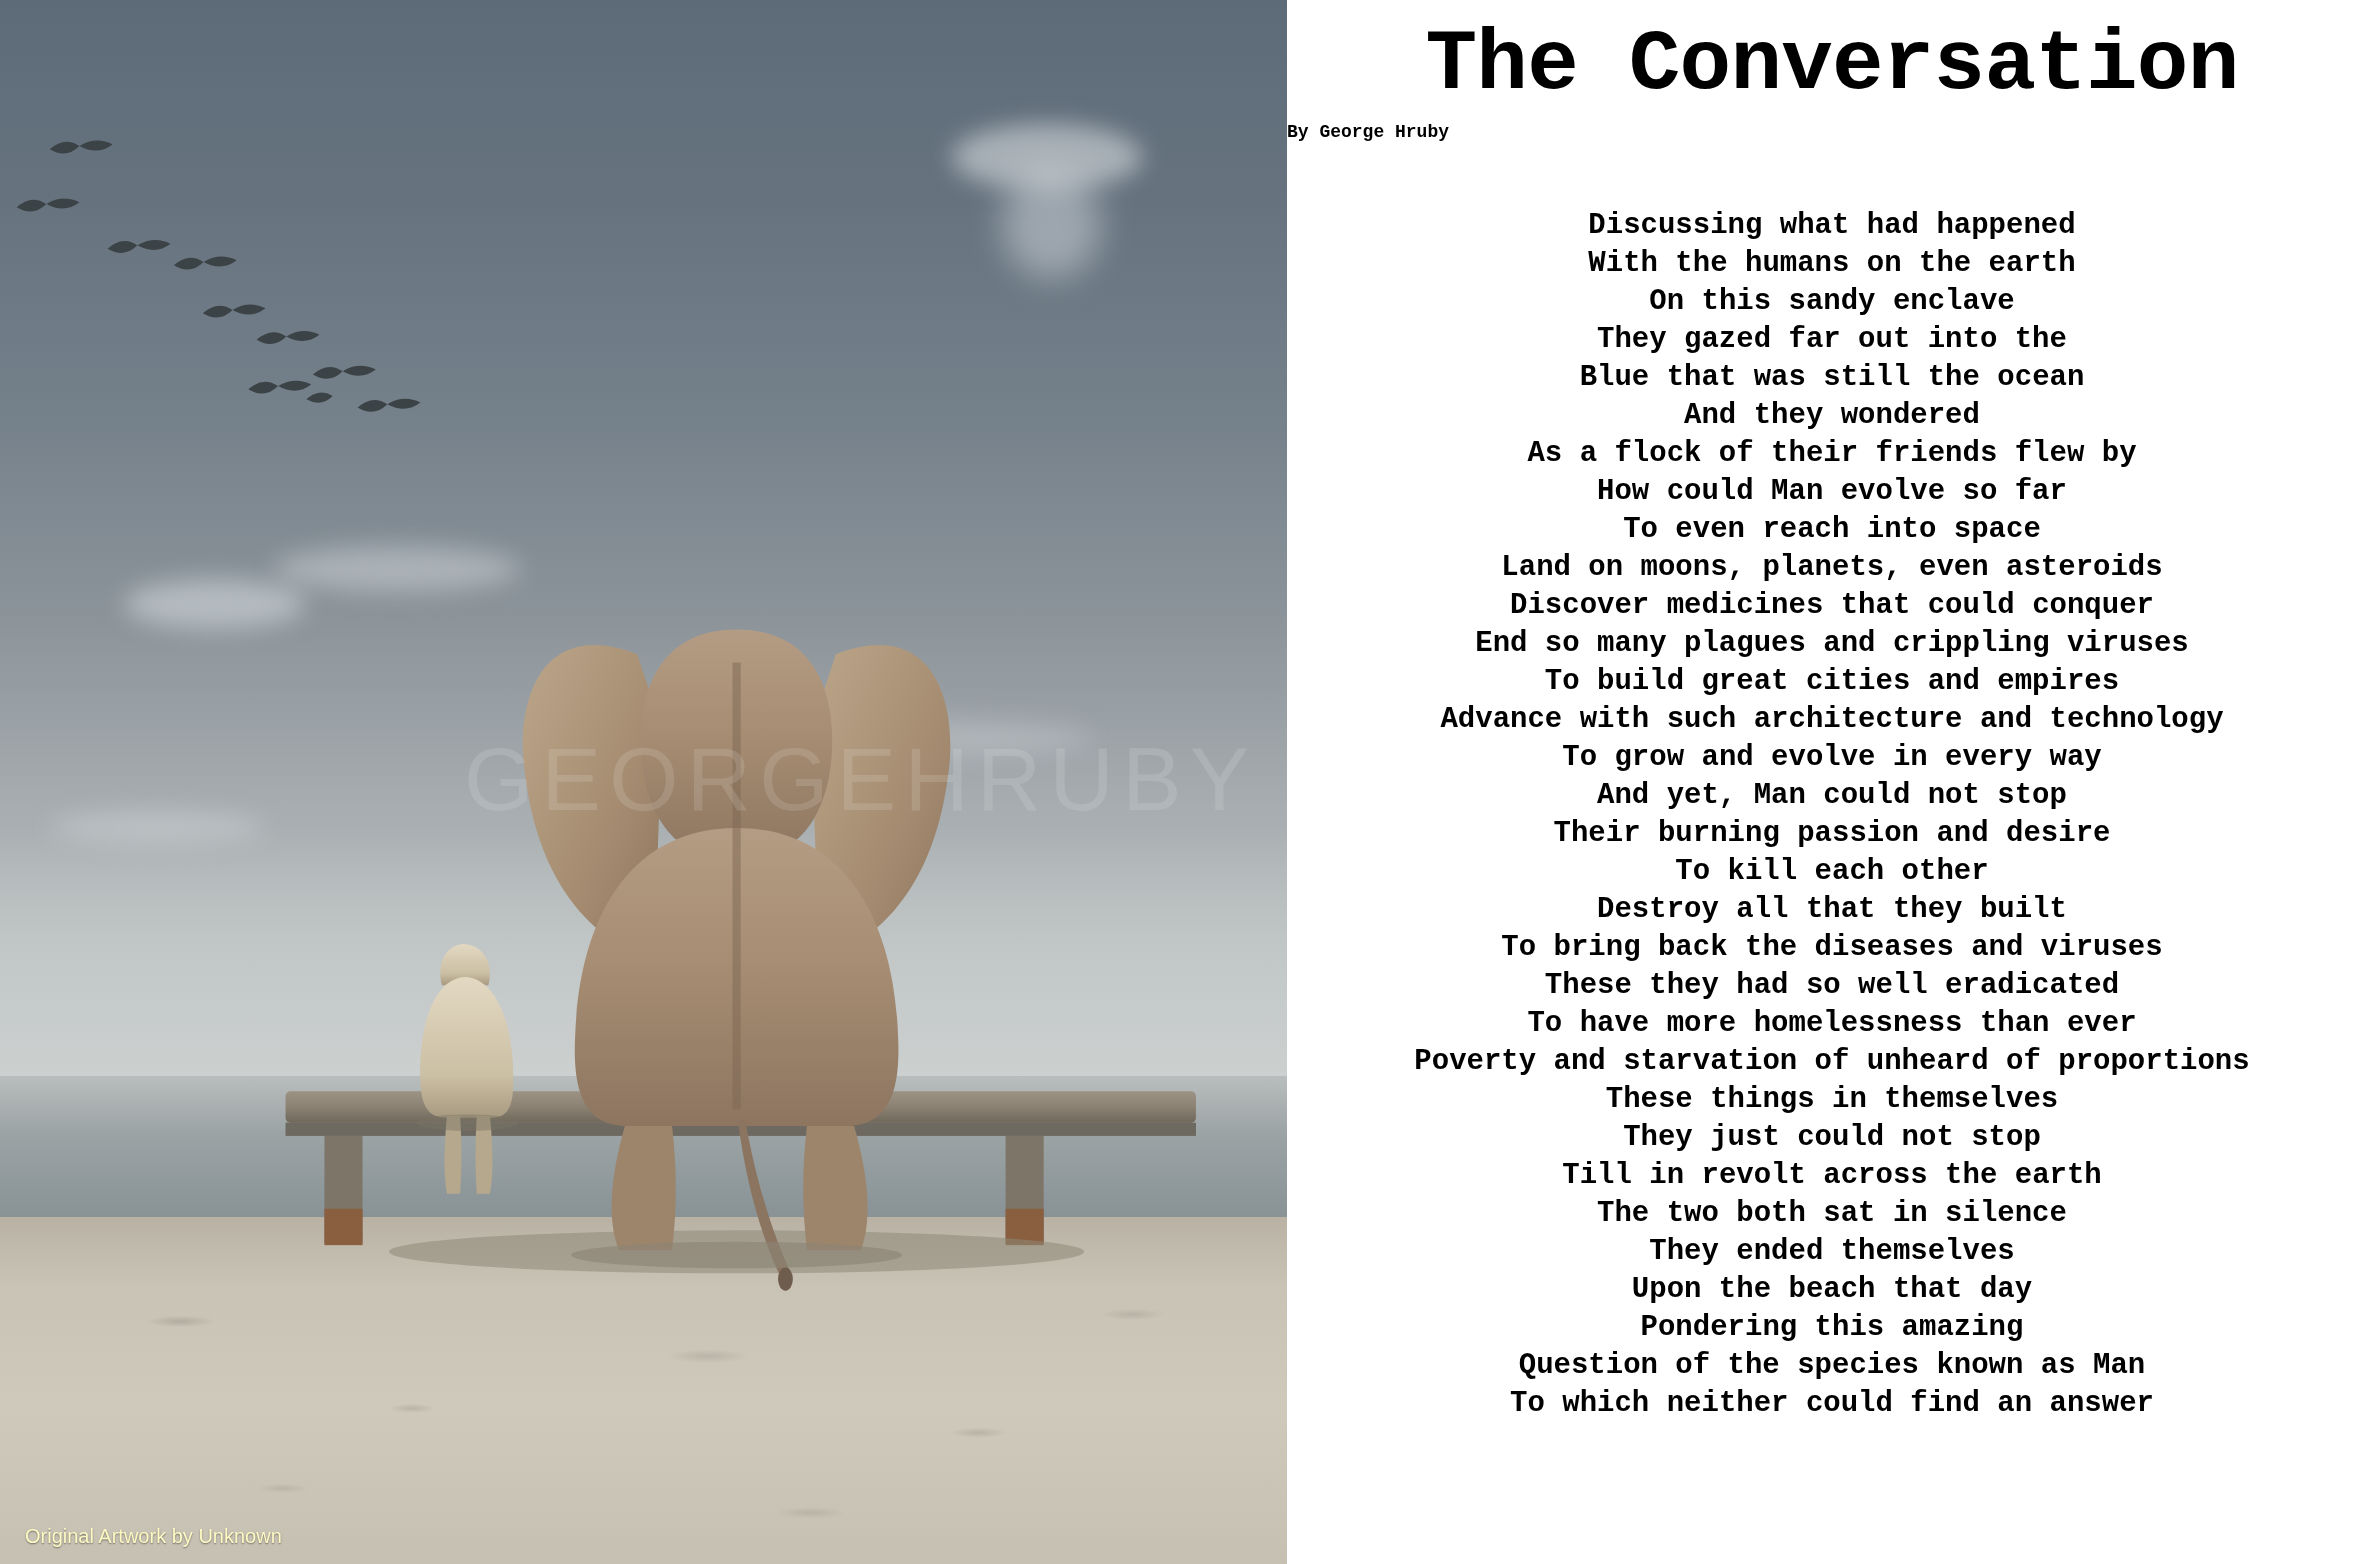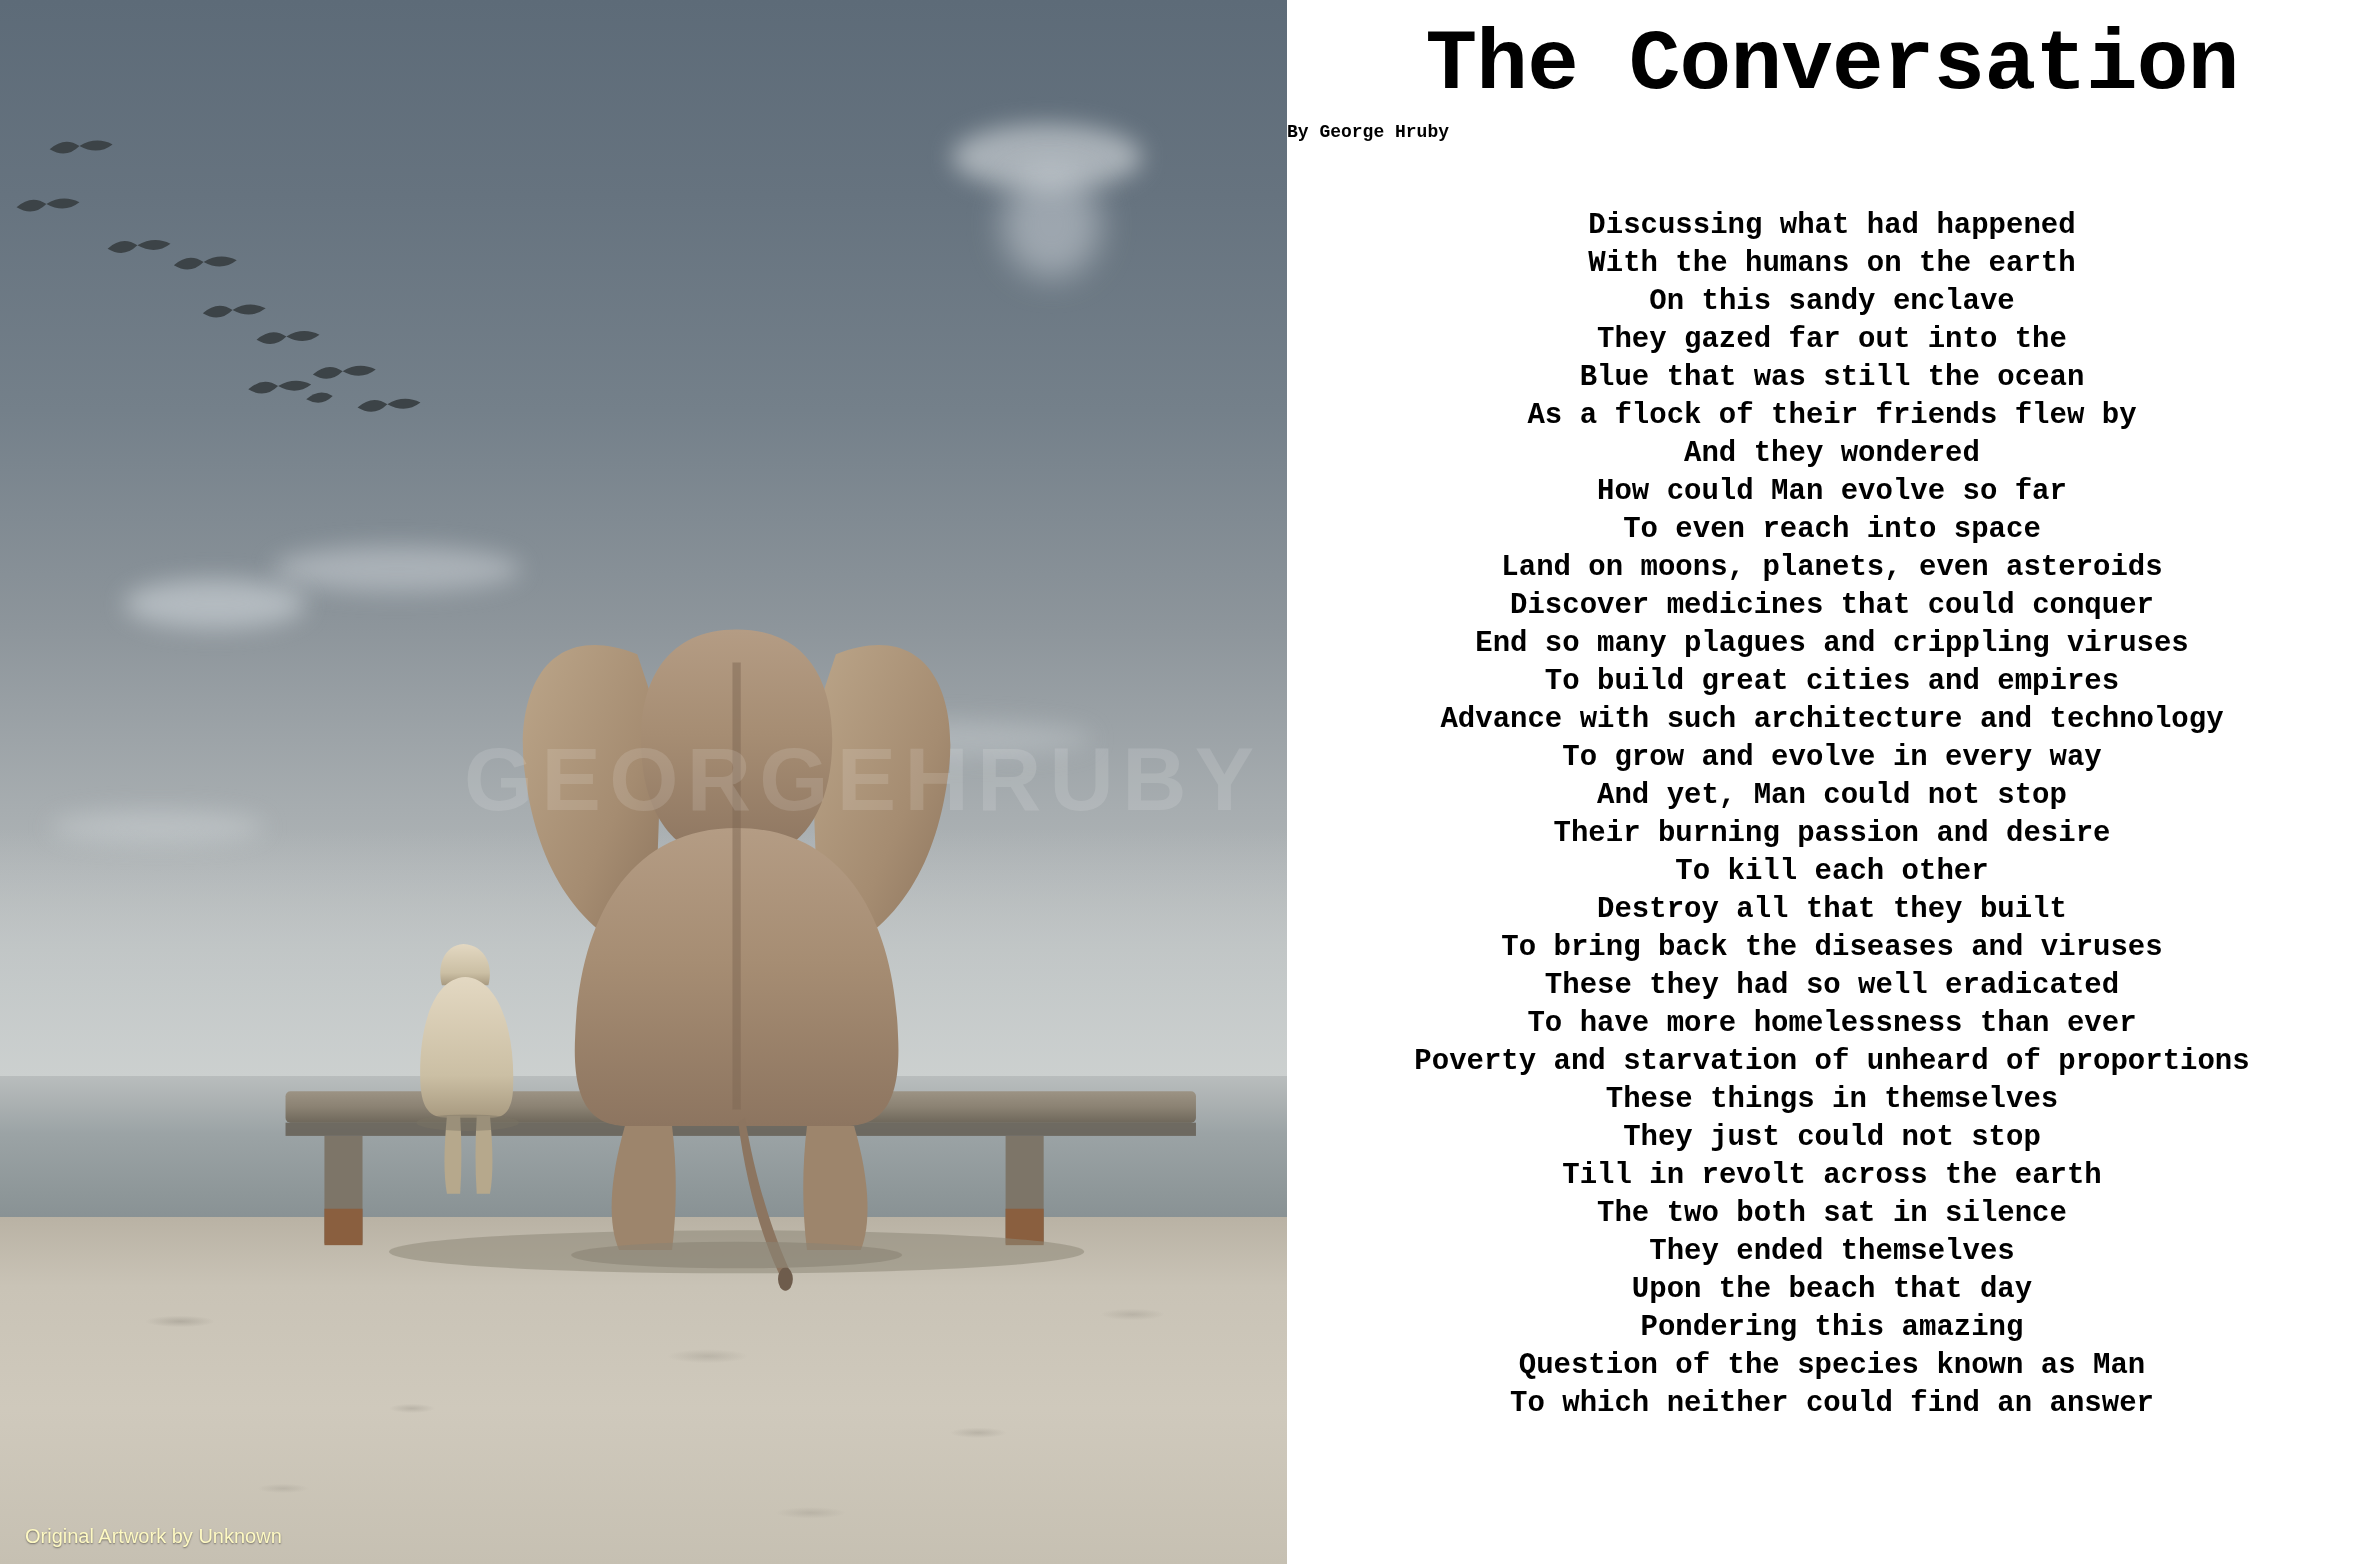--- a/index.html
+++ b/index.html
@@ -88,21 +88,21 @@
     position: absolute;
     left: 0; top: 0;
     width: 1287px;
     height: 1565px;
   }
   .watermark {
     position: absolute;
     left: 464px;
     top: 728px;
     font-size: 89px;
-    font-weight: bold;
+    font-weight: normal;
     letter-spacing: 8.3px;
     color: rgba(255,255,255,0.13);
     white-space: nowrap;
     pointer-events: none;
   }
   .credit {
     position: absolute;
     left: 25px;
     bottom: 16.6px;
     color: #fef9c3;
@@ -253,22 +253,22 @@
 
   <div class="poem-pane">
     <div class="poem-title">The Conversation</div>
     <div class="poem-author">By George Hruby</div>
     <div class="poem-body">
         <div class="poem-line">Discussing what had happened</div>
         <div class="poem-line">With the humans on the earth</div>
         <div class="poem-line">On this sandy enclave</div>
         <div class="poem-line">They gazed far out into the</div>
         <div class="poem-line">Blue that was still the ocean</div>
+        <div class="poem-line">And they wondered</div>
         <div class="poem-line">As a flock of their friends flew by</div>
-        <div class="poem-line">And they wondered</div>
         <div class="poem-line">How could Man evolve so far</div>
         <div class="poem-line">To even reach into space</div>
         <div class="poem-line">Land on moons, planets, even asteroids</div>
         <div class="poem-line">Discover medicines that could conquer</div>
         <div class="poem-line">End so many plagues and crippling viruses</div>
         <div class="poem-line">To build great cities and empires</div>
         <div class="poem-line">Advance with such architecture and technology</div>
         <div class="poem-line">To grow and evolve in every way</div>
         <div class="poem-line">And yet, Man could not stop</div>
         <div class="poem-line">Their burning passion and desire</div>

